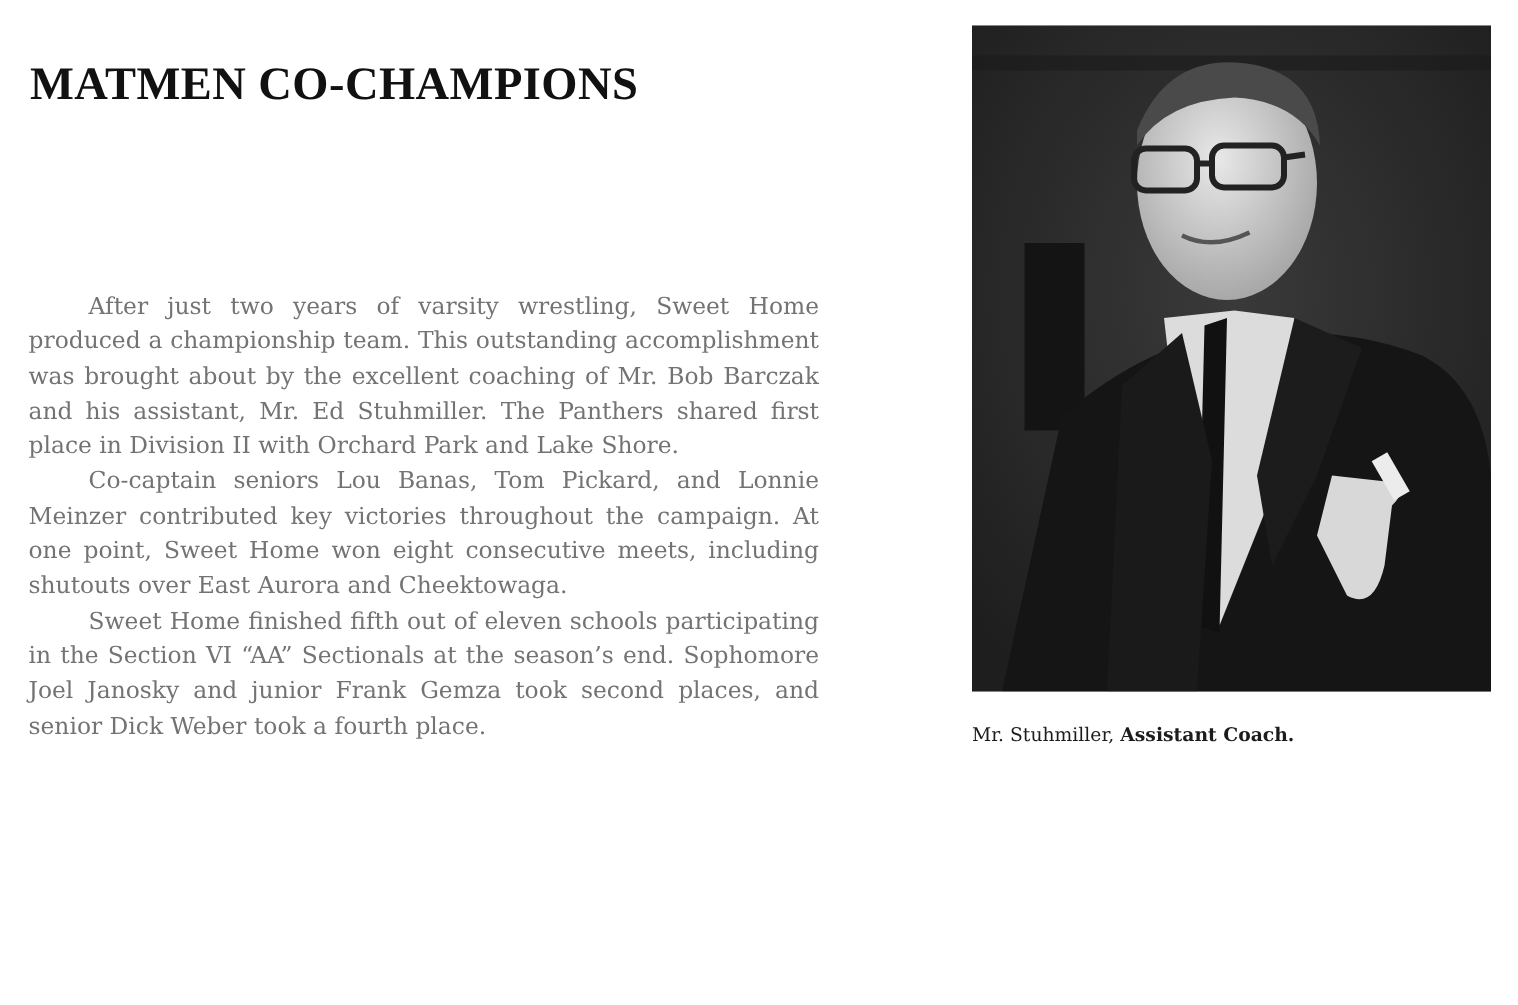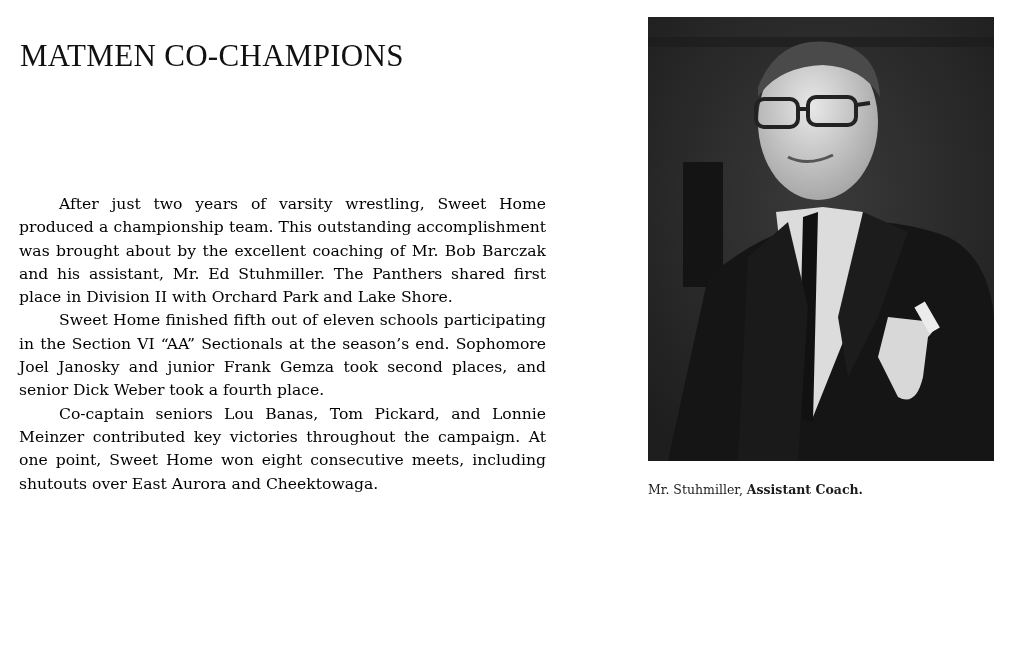--- a/index.html
+++ b/index.html
@@ -2,49 +2,49 @@
 <html><head>
 <meta charset="utf-8">
 <style>
   html, body { margin: 0; padding: 0; }
   body {
     width: 1012px; height: 670px; background: #ffffff; position: relative; overflow: hidden;
     font-family: "DejaVu Serif", "Liberation Serif", serif; color: #1a1a1a;
   }
   .headline {
     position: absolute; left: 20px; top: 38px; margin: 0;
-    font-family: "Liberation Serif", serif; font-weight: normal;
+    font-family: "Liberation Serif", serif; font-weight: bold;
     font-size: 31px; letter-spacing: 0.3px; color: #111;
   }
   .article {
     position: absolute; left: 19px; top: 193px; width: 527px;
     font-family: "DejaVu Serif", serif; font-size: 15.6px; line-height: 23.3px;
-    color: #000000;
+    color: #737373;
   }
   .article p { margin: 0; text-align: justify; text-indent: 40px; }
   .photo-frame {
     position: absolute; left: 648px; top: 17px; width: 346px; height: 444px;
     background: #2b2b2b; overflow: hidden;
   }
   .photo-frame svg { display: block; width: 100%; height: 100%; }
   .caption {
     position: absolute; left: 648px; top: 482px; width: 346px; text-align: left;
     font-family: "DejaVu Serif", serif; font-size: 12.5px; color: #1c1c1c;
   }
   .caption b { font-weight: bold; }
 </style>
 </head>
 <body>
 
 <h1 class="headline">MATMEN CO-CHAMPIONS</h1>
 
 <div class="article">
   <p>After just two years of varsity wrestling, Sweet Home produced a championship team. This outstanding accomplishment was brought about by the excellent coaching of Mr. Bob Barczak and his assistant, Mr. Ed Stuhmiller. The Panthers shared first place in Division II with Orchard Park and Lake Shore.</p>
+  <p>Co-captain seniors Lou Banas, Tom Pickard, and Lonnie Meinzer contributed key victories throughout the campaign. At one point, Sweet Home won eight consecutive meets, including shutouts over East Aurora and Cheektowaga.</p>
   <p>Sweet Home finished fifth out of eleven schools participating in the Section VI “AA” Sectionals at the season’s end. Sophomore Joel Janosky and junior Frank Gemza took second places, and senior Dick Weber took a fourth place.</p>
-  <p>Co-captain seniors Lou Banas, Tom Pickard, and Lonnie Meinzer contributed key victories throughout the campaign. At one point, Sweet Home won eight consecutive meets, including shutouts over East Aurora and Cheektowaga.</p>
 </div>
 
 <div class="photo-frame">
   <svg viewBox="0 0 346 444" preserveAspectRatio="none">
     <defs>
       <radialGradient id="bg" cx="50%" cy="40%" r="70%">
         <stop offset="0%" stop-color="#3a3a3a"></stop>
         <stop offset="100%" stop-color="#1e1e1e"></stop>
       </radialGradient>
       <radialGradient id="face" cx="45%" cy="40%" r="60%">

